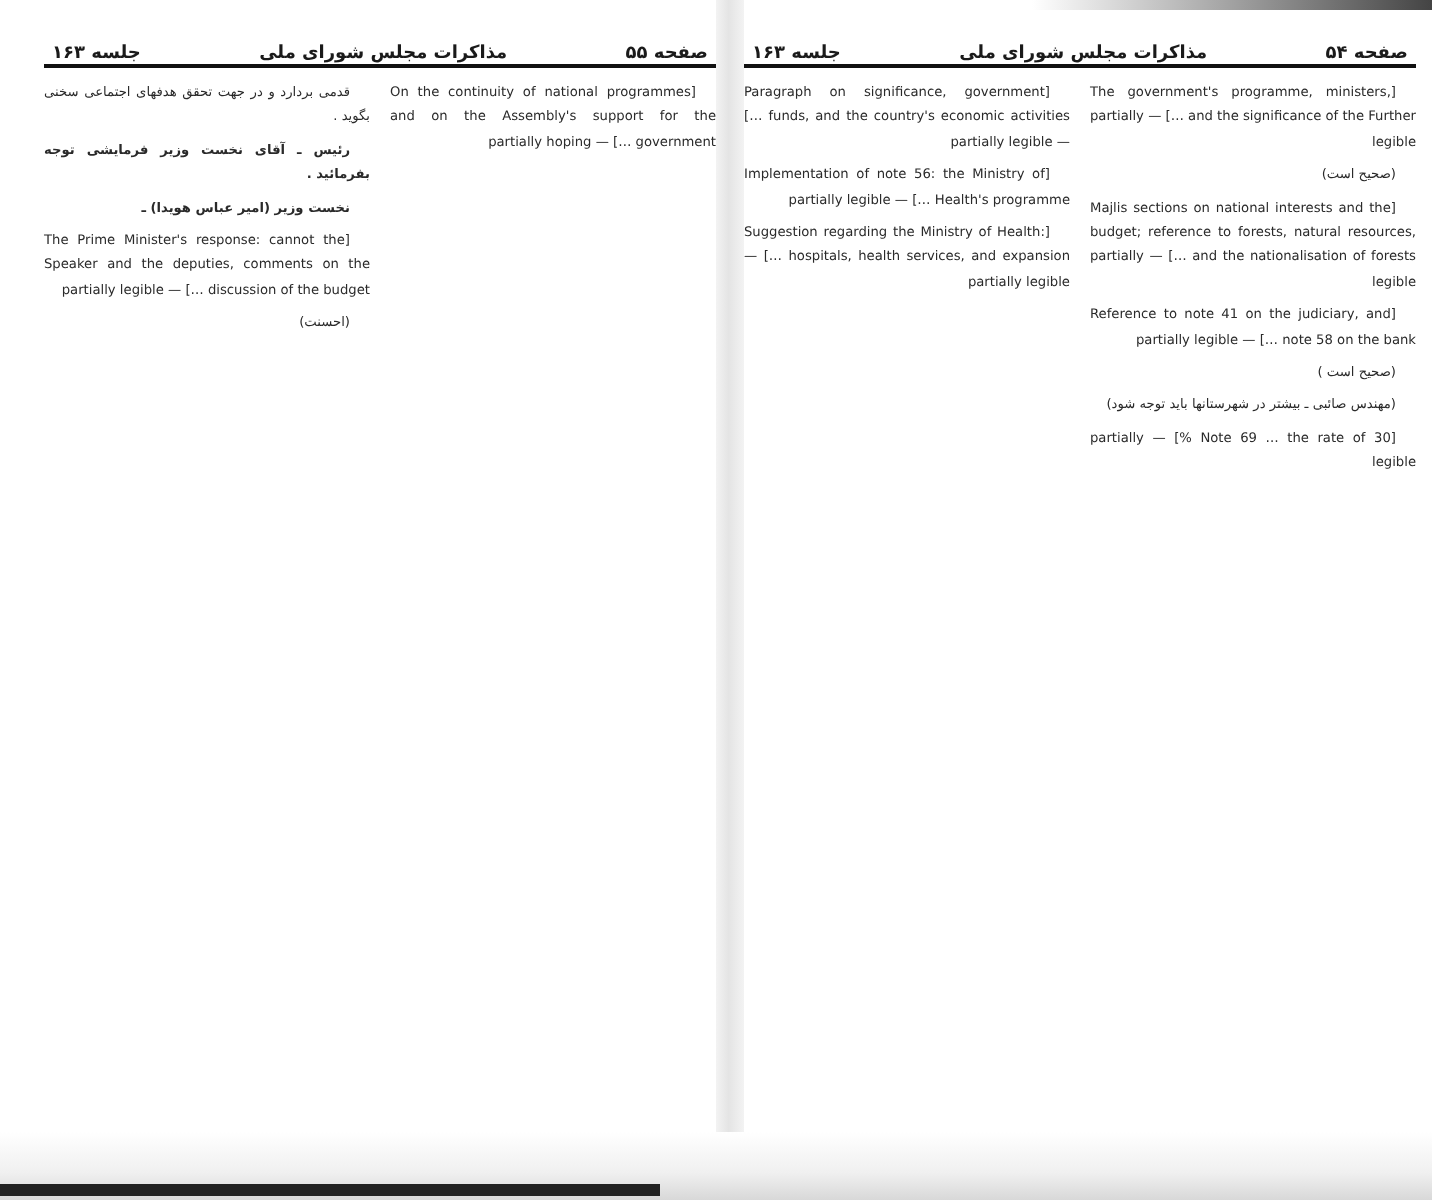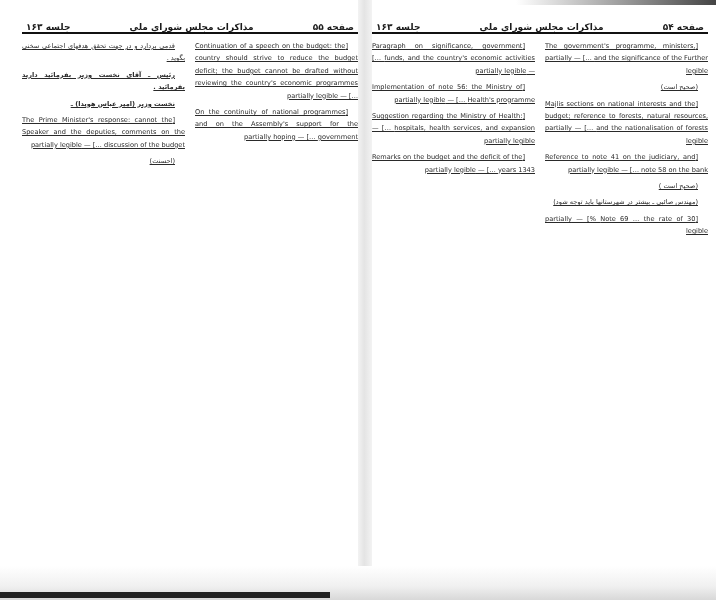--- a/index.html
+++ b/index.html
@@ -8,21 +8,21 @@
   .spread{position:absolute;left:0;top:0;width:716px;height:600px;}
   .page{position:absolute;top:18px;height:540px;direction:rtl;}
   .page.left{left:22px;width:336px;}
   .page.right{left:372px;width:336px;}
   .running-head{display:flex;justify-content:space-between;align-items:flex-end;
        font-size:9px;font-weight:bold;height:14px;padding:0 4px;
        border-bottom:2px solid #111;}
   .columns{display:flex;gap:10px;margin-top:6px;}
   .col{flex:1;font-size:6.6px;line-height:12.4px;text-align:justify;
        color:#2a2a2a;}
-  .para{margin:0 0 4px 0;text-indent:10px;text-decoration:underline;}
+  .para{margin:0 0 4px 0;text-indent:10px;}
   .speaker{font-weight:bold;}
   .spine{position:absolute;left:358px;top:0;width:14px;height:600px;
        background:linear-gradient(to right,#f3f3f3,#e4e4e4 45%,#f3f3f3);}
   .scan-bottom{position:absolute;left:0;bottom:0;width:716px;height:34px;
        background:linear-gradient(to bottom,#ffffff,#f0f0f0 60%,#d8d8d8);}
   .scan-bottom .bar-l{position:absolute;left:0;bottom:2px;width:330px;height:6px;background:#222;}
   .scan-top{position:absolute;right:0;top:0;width:200px;height:5px;
        background:linear-gradient(to right,#ffffff,#444);}
 </style>
 </head>
@@ -33,26 +33,25 @@
   <div class="scan-top"></div>
 
   <div class="page left">
     <div class="running-head">
       <span>صفحه ۵۵</span>
       <span>مذاکرات مجلس شورای ملی</span>
       <span>جلسه ۱۶۳</span>
     </div>
     <div class="columns">
       <div class="col">
-        <p class="para">[Continuation of a speech on the budget: the country should strive to reduce the budget deficit; the budget cannot be drafted without reviewing the country's economic programmes …] — partially legible</p>
         <p class="para">[On the continuity of national programmes and on the Assembly's support for the government …] — partially hoping</p>
       </div>
       <div class="col">
         <p class="para">قدمی بردارد و در جهت تحقق هدفهای اجتماعی سخنی بگوید .</p>
-        <p class="para speaker">رئیس ـ آقای نخست وزیر بفرمائید دارید بفرمائید .</p>
+        <p class="para speaker">رئیس ـ آقای نخست وزیر فرمایشی توجه بفرمائید .</p>
         <p class="para speaker">نخست وزیر (امیر عباس هویدا) ـ</p>
         <p class="para">[The Prime Minister's response: cannot the Speaker and the deputies, comments on the discussion of the budget …] — partially legible</p>
         <p class="para">(احسنت)</p>
       </div>
     </div>
   </div>
 
   <div class="spine"></div>
 
   <div class="page right">
@@ -68,21 +67,20 @@
         <p class="para">[Majlis sections on national interests and the budget; reference to forests, natural resources, and the nationalisation of forests …] — partially legible</p>
         <p class="para">[Reference to note 41 on the judiciary, and note 58 on the bank …] — partially legible</p>
         <p class="para">(صحیح است )</p>
         <p class="para">(مهندس صائبی ـ بیشتر در شهرستانها باید توجه شود)</p>
         <p class="para">[Note 69 … the rate of 30 %] — partially legible</p>
       </div>
       <div class="col">
         <p class="para">[Paragraph on significance, government funds, and the country's economic activities …] — partially legible</p>
         <p class="para">[Implementation of note 56: the Ministry of Health's programme …] — partially legible</p>
         <p class="para">[Suggestion regarding the Ministry of Health: hospitals, health services, and expansion …] — partially legible</p>
-        <p class="para">[Remarks on the budget and the deficit of the years 1343 …] — partially legible</p>
       </div>
     </div>
   </div>
 
   <div class="scan-bottom">
     <div class="bar-l"></div>
   </div>
 </div>
 
 </body></html>

